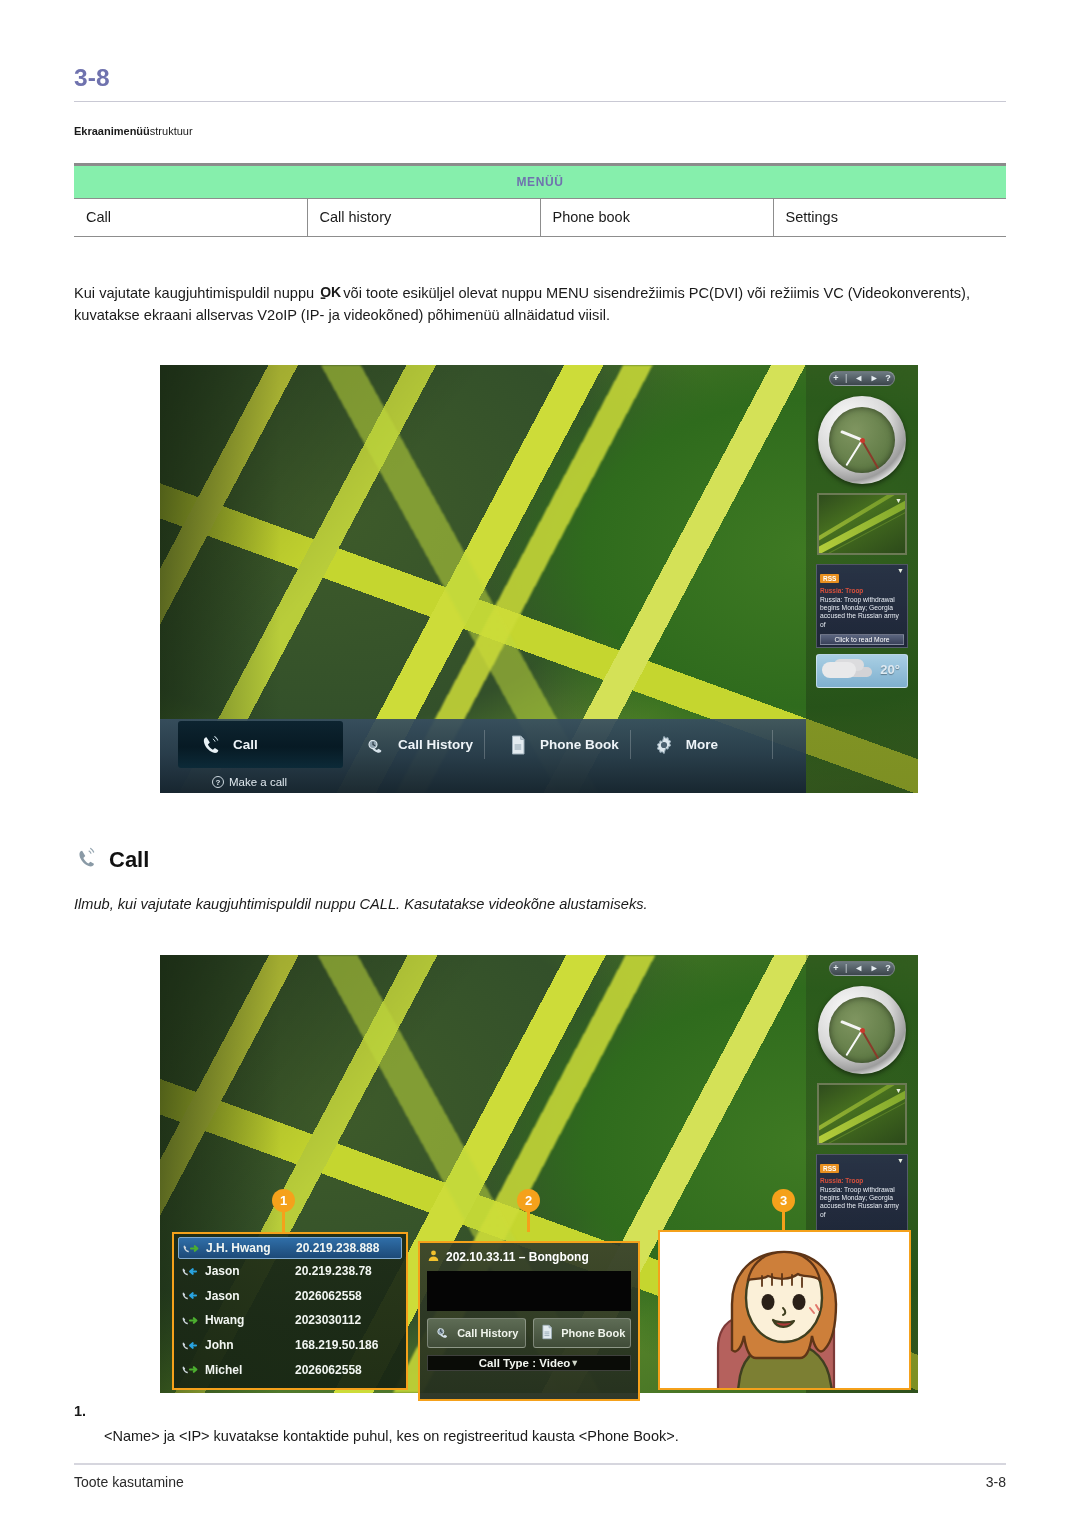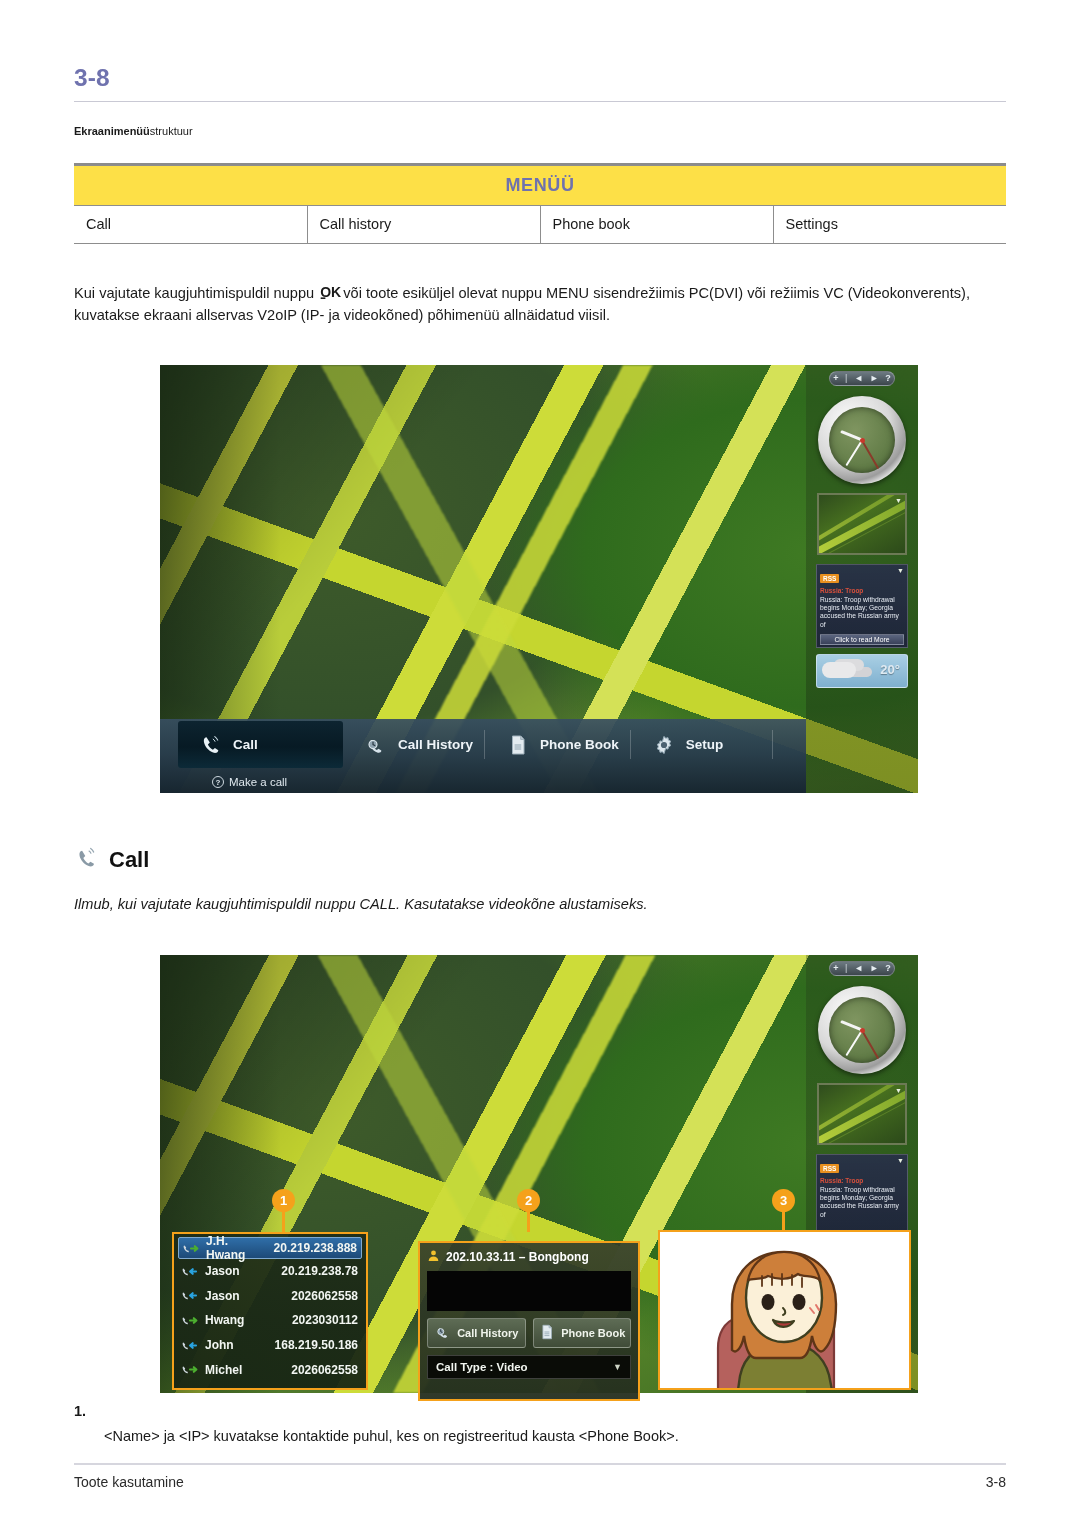--- a/index.html
+++ b/index.html
@@ -23,24 +23,24 @@
   .h-rule { margin-top:9px; border-top:1.5px solid #c9c9d4; width:932px; }
 
   .sub-head { position:absolute; left:74px; top:125px; font-size:11px; }
   .sub-head .b { font-weight:bold; }
 
   
   .tbl { position:absolute; left:74px; top:163px; width:932px;
          border-collapse:collapse; font-size:14.5px; }
   .tbl .topline { height:2px; background:#8b8b8b; }
   .tbl-head {
-    background:#fde047; border-top:1.5px solid #8d8d8d;
+    background:#86efac; border-top:1.5px solid #8d8d8d;
     border-bottom:1.5px solid #8d8d8d;
     text-align:center; color:#6f72ae; font-weight:bold;
-    font-size:18px; letter-spacing:.6px; padding:9px 0;
+    font-size:12px; letter-spacing:.6px; padding:9px 0;
   }
   .tbl td.cell {
     border-right:1.2px solid #8d8d8d;
     border-bottom:1.5px solid #8d8d8d;
     padding:10px 0 11px 12px; width:25%; color:#1a1a1a;
   }
   .tbl td.cell.last { border-right:none; }
 
   
   .para { position:absolute; left:74px; width:940px; font-size:14.6px; line-height:22px; }
@@ -161,21 +161,21 @@
   .call-head .t { font-size:22px; font-weight:bold; color:#111; }
   #para2 { top:893px;font-style:italic; }
 
   
   .badge { position:absolute; width:23px; height:23px; border-radius:50%;
     background:#f5a11b; color:#fff; font-size:13px; font-weight:bold;
     display:flex; align-items:center; justify-content:center; z-index:6; }
   .leader { position:absolute; width:2.5px; background:#f5a11b; z-index:5; }
 
   .panel { position:absolute; border:2.5px solid #f5a11b; z-index:4; }
-  #panel1 { left:172px; top:1232px; width:196px; height:158px;
+  #panel1 { left:172px; top:1232px; width:236px; height:158px;
             background:linear-gradient(180deg, rgba(30,44,24,.93), rgba(24,38,20,.95)); }
   #panel2 { left:418px; top:1230px; width:222px; height:160px;
             background:linear-gradient(180deg, rgba(52,62,42,.92), rgba(36,46,30,.95));margin-top:11px; }
   #panel3 { left:658px; top:1230px; width:253px; height:160px; background:#ffffff; }
 
   
   .clist { padding:3px 4px 0; }
   .crow { display:flex; align-items:center; gap:6px; height:24.6px; padding:0 4px;
           color:#f2f6f2; font-size:12px; font-weight:bold; }
   .crow.sel { background:linear-gradient(180deg,#2f6ea8,#1d4a78);
@@ -186,23 +186,23 @@
 
   
   .p2-head { display:flex; align-items:center; gap:6px; padding:6px 7px 0;
              color:#fff; font-size:12px; font-weight:bold; }
   .p2-video { margin:6px 7px 0; height:40px; background:#050505; }
   .p2-btns { display:flex; gap:7px; margin:7px 7px 0; }
   .p2-btn { flex:1; height:30px; border-radius:3px;
     background:linear-gradient(180deg,#5e6c55,#404c38); border:1px solid rgba(255,255,255,.30);
     display:flex; align-items:center; justify-content:center; gap:5px;
     color:#f0f4ec; font-size:11px; font-weight:bold; }
-  .p2-sel { margin:7px 7px 0; height:24px; background:#0a0c07;
+  .p2-sel { margin:7px 7px 0; height:16px; background:#0a0c07;
     border:1px solid rgba(255,255,255,.22); display:flex; align-items:center;
-    justify-content:space-between; padding:0 8px; color:#f2f6f0; font-size:11.5px; font-weight:bold; }
+    justify-content:center; padding:0 8px; color:#f2f6f0; font-size:11.5px; font-weight:bold; }
   .caret { font-size:9px; color:#cfd6c8; }
 
   
   .toon { position:absolute; inset:0; background:#fff; overflow:hidden; }
 
   
   .notes { position:absolute; left:74px; top:1399px; width:940px; font-size:14.5px; line-height:25px; }
   .note-line { display:flex; gap:9px; }
   .note-num { font-weight:bold; }
   .note-sub { margin-left:30px; }
@@ -332,21 +332,21 @@
           </span>
           <span>Phone Book</span>
         </div>
         <div class="mi">
           <span class="mi-ico">
             <svg width="24" height="24" viewBox="0 0 24 24">
               <path d="M12 3.4l1.6 1.9 2.4-.6.4 2.4 2.2 1-1 2.3 1 2.3-2.2 1-.4 2.4-2.4-.6L12 20.6l-1.6-1.9-2.4.6-.4-2.4-2.2-1 1-2.3-1-2.3 2.2-1 .4-2.4 2.4.6z" fill="#dde7ed" stroke="#9cb0bc" stroke-width="1"></path>
               <circle cx="12" cy="12" r="3.1" fill="#4d6271"></circle>
             </svg>
           </span>
-          <span>Setup</span>
+          <span>More</span>
         </div>
       </div>
       <div class="hint">
         <span class="q">?</span>
         <span>Make a call</span>
       </div>
     </div>
   </div>
 
   <div class="call-head">

